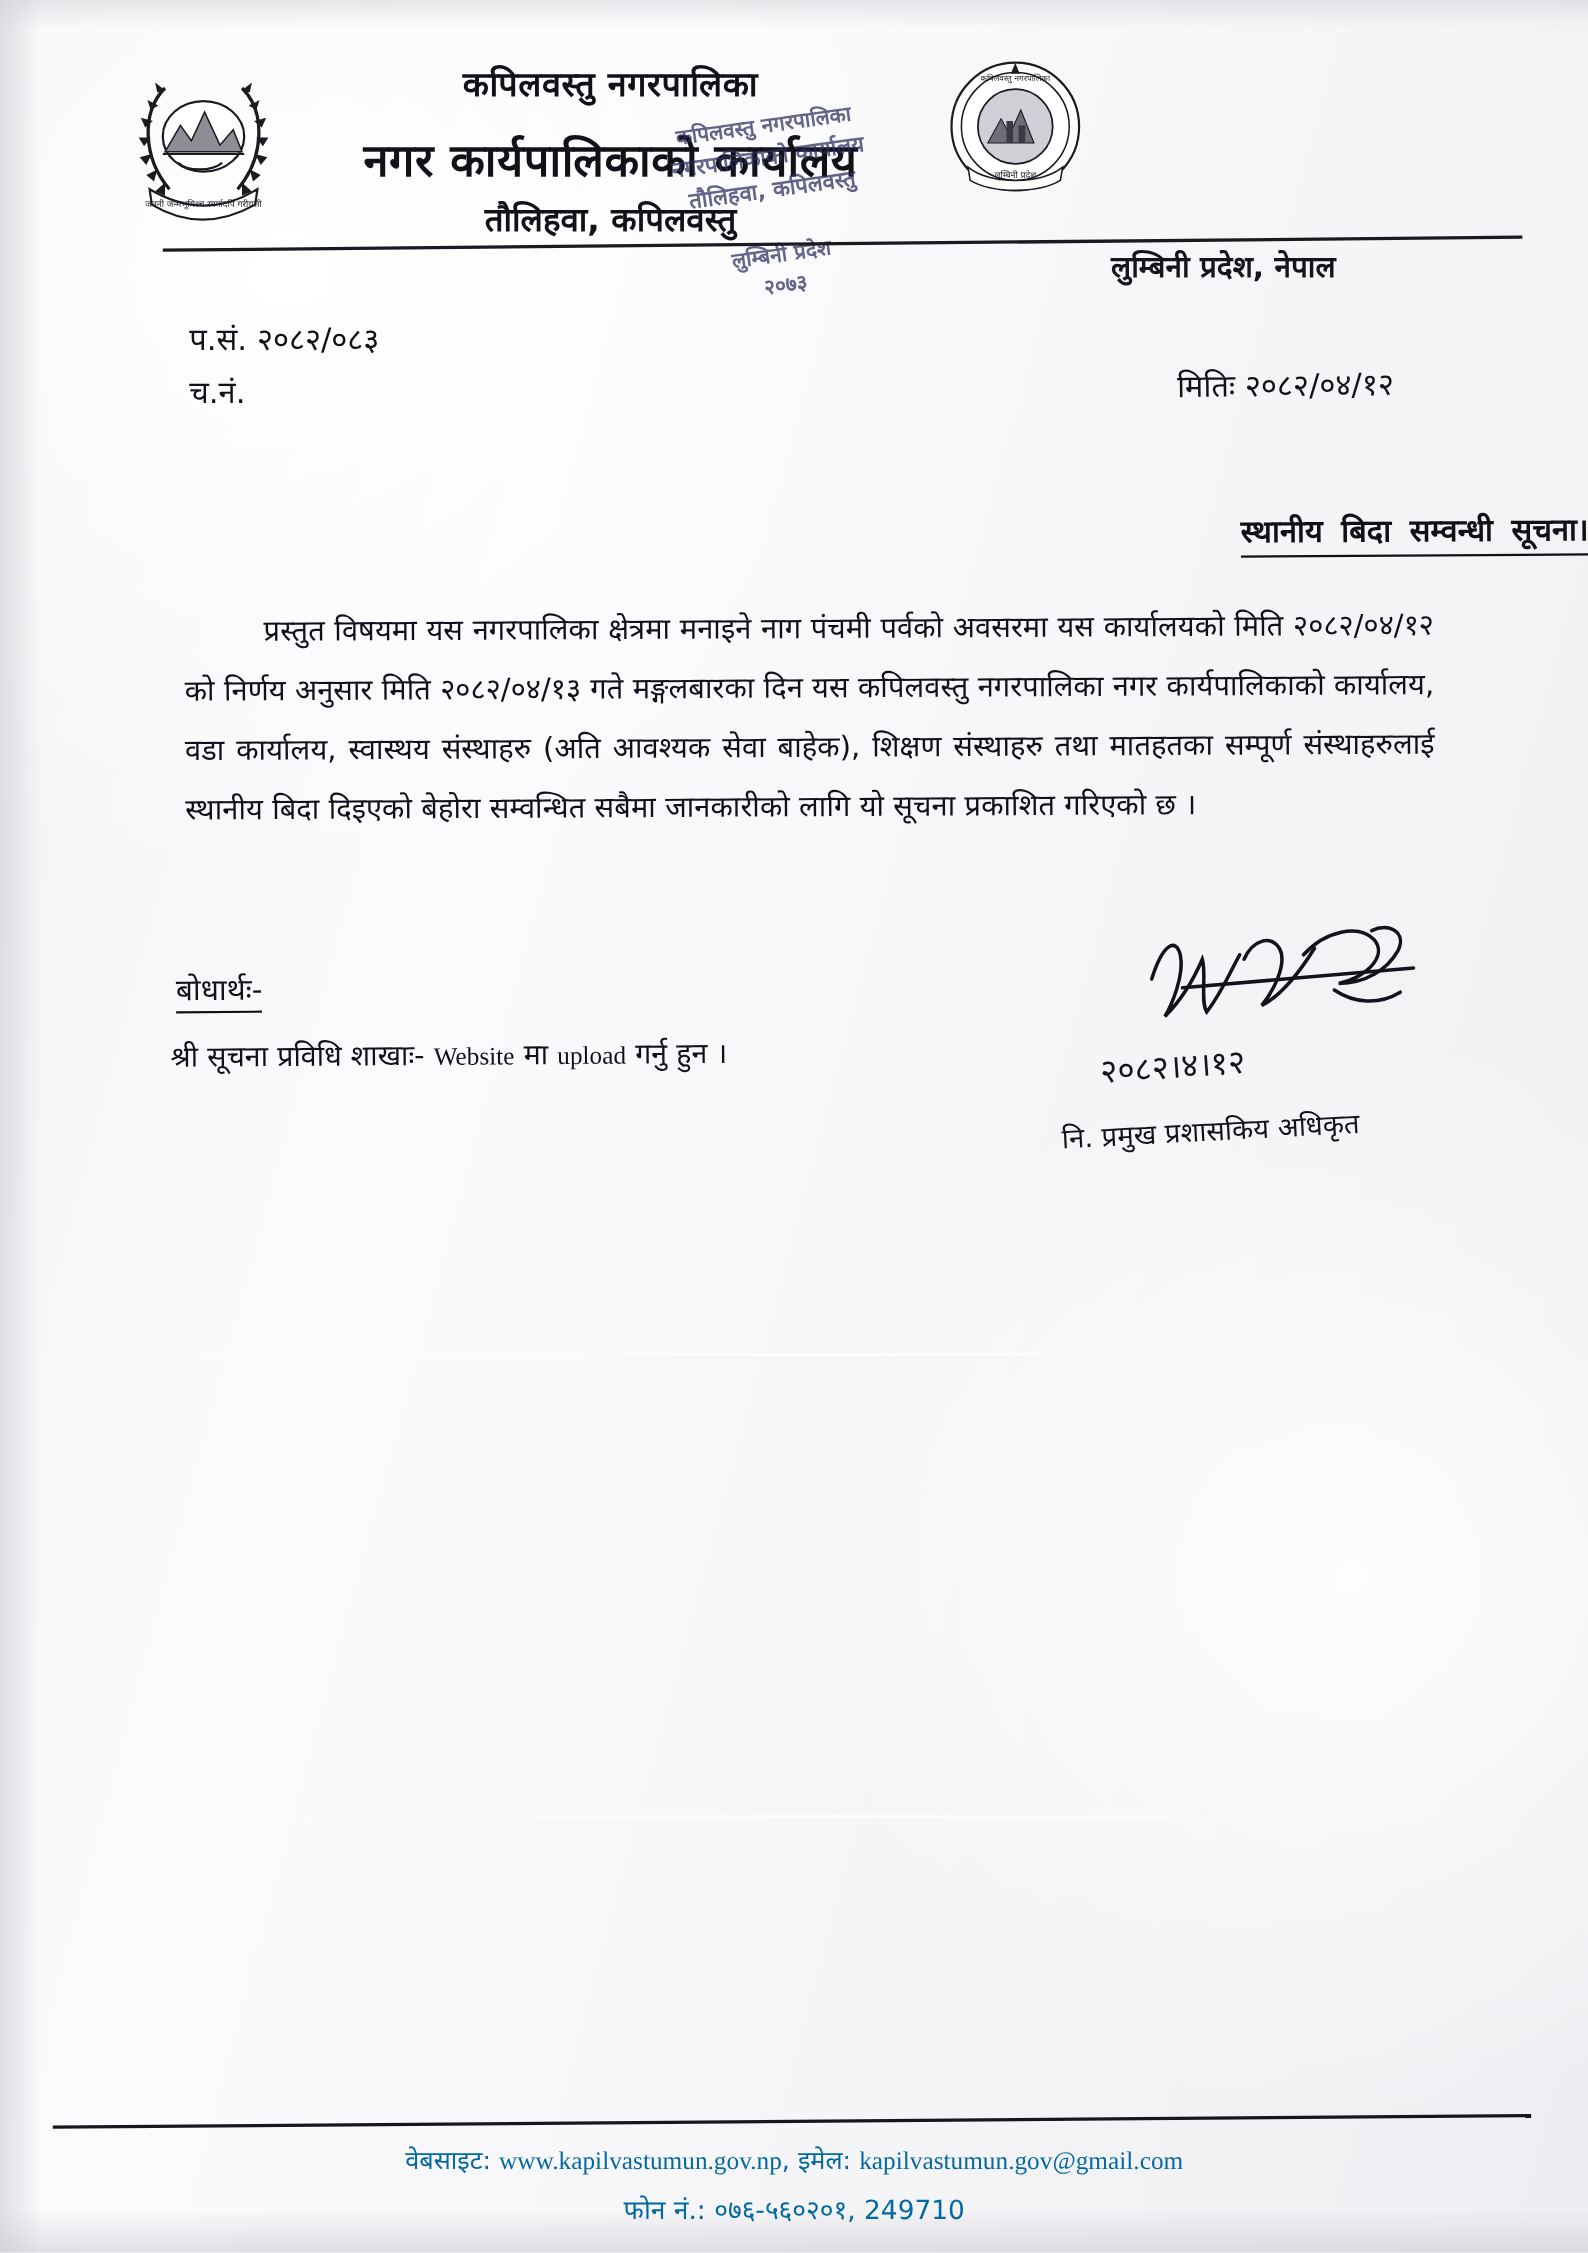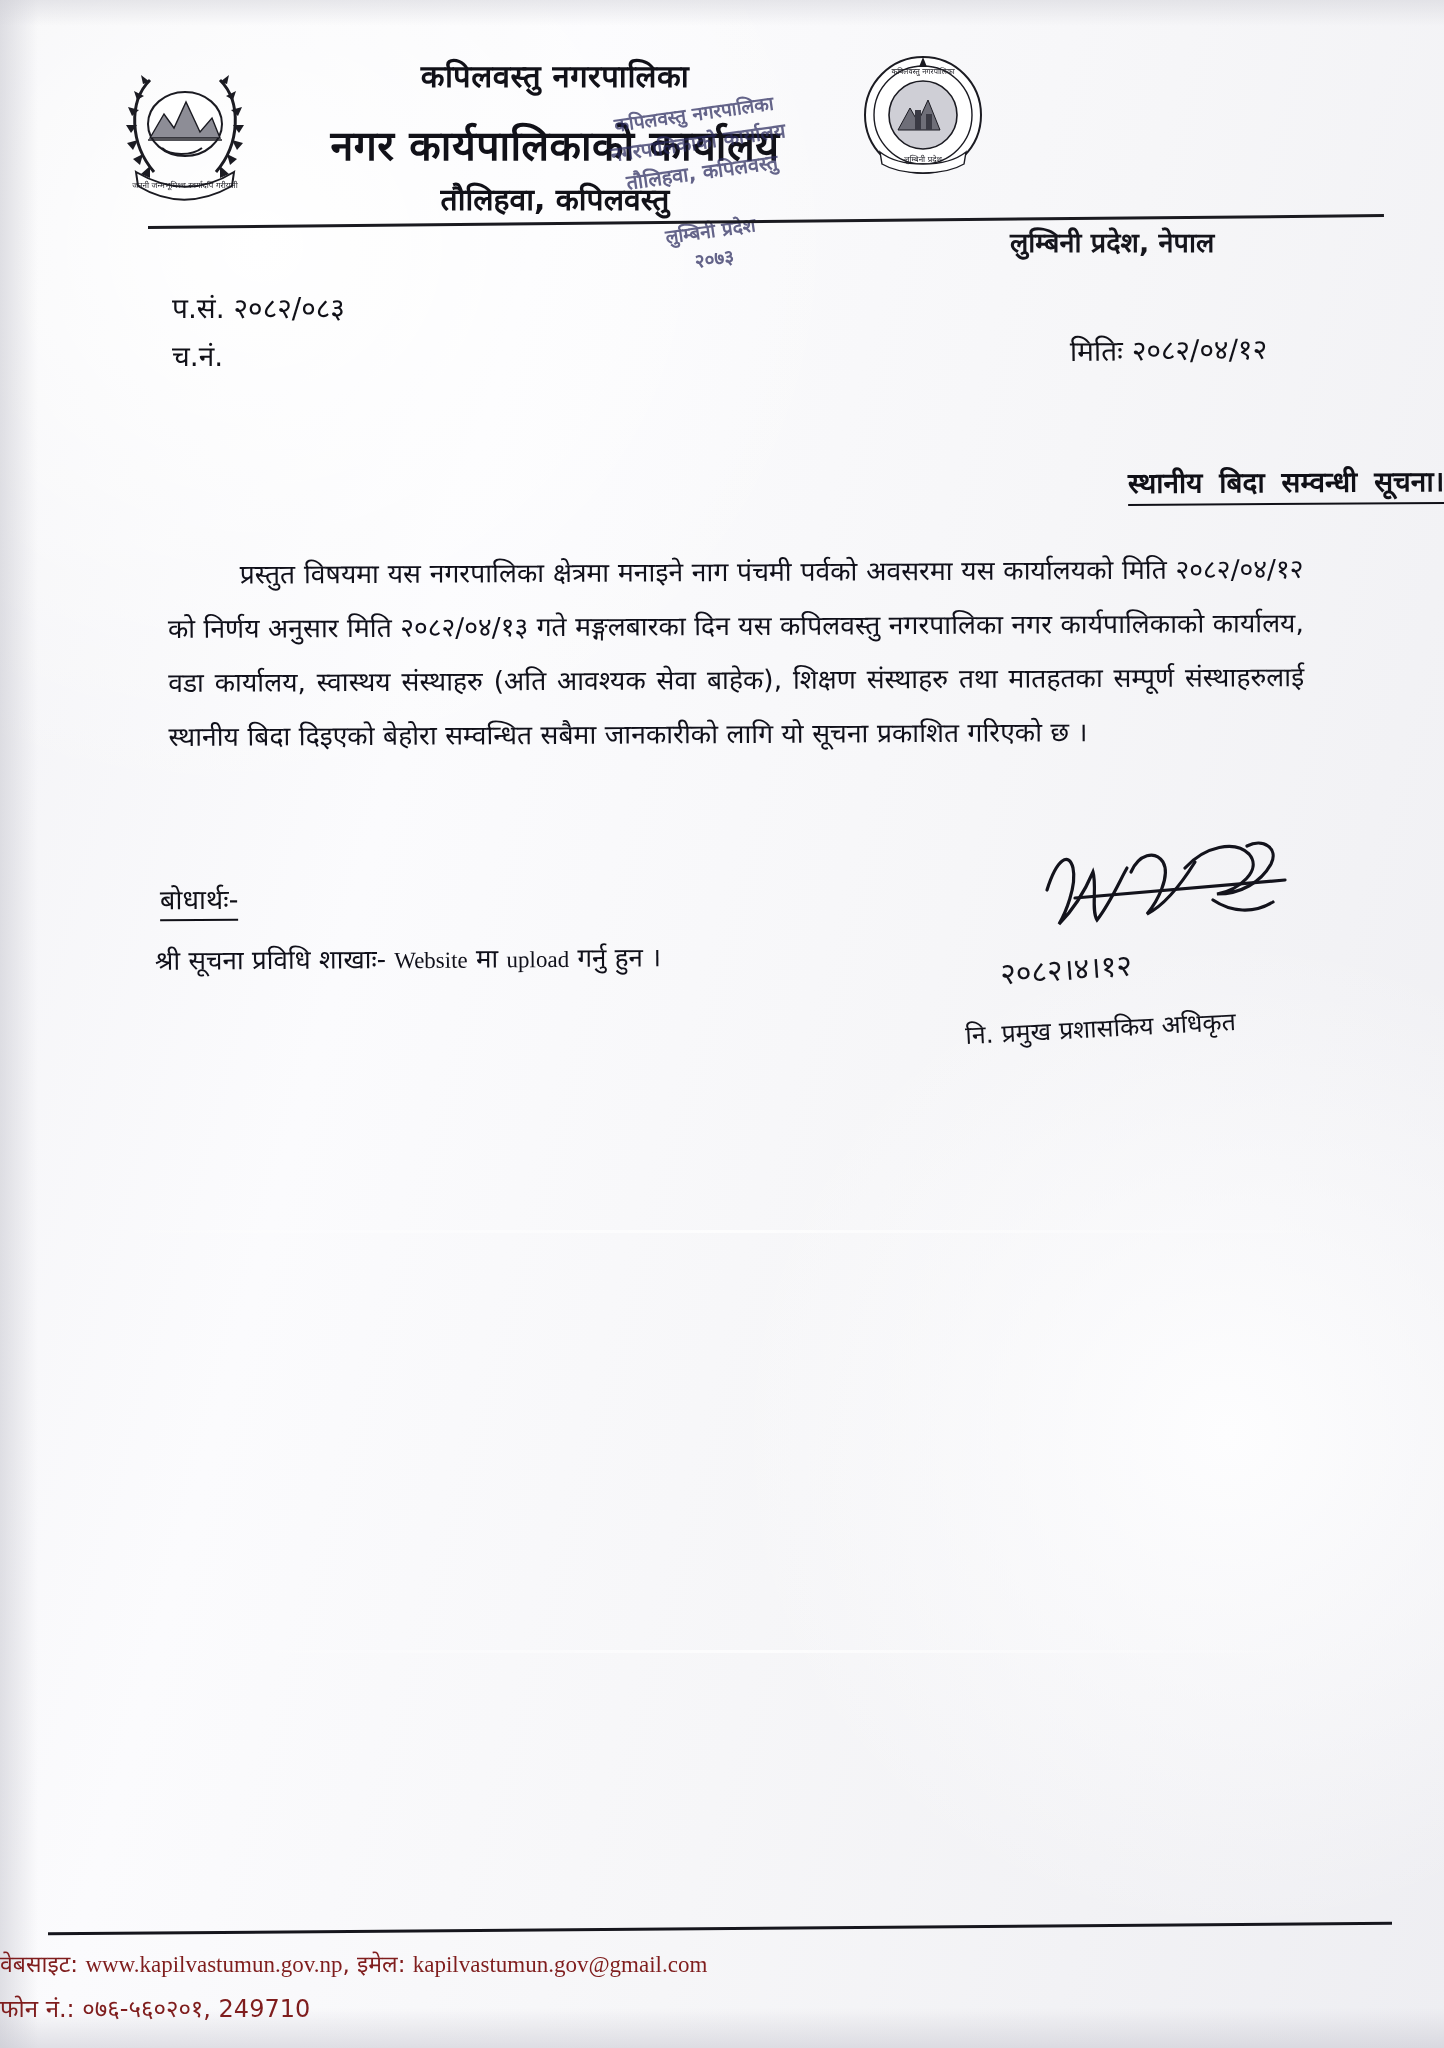--- a/index.html
+++ b/index.html
@@ -254,21 +254,22 @@
     left: 48px;
     right: 52px;
     bottom: 118px;
     border-top: 3px solid #16161d;
     transform: rotate(-0.45deg);
   }
   .footer {
     position: absolute;
     left: 0; right: 0;
     bottom: 24px;
-    color: #7f1d1d;
+    text-align: center;
+    color: #0369a1;
   }
   .footer-line1 {
     font-size: 23px;
     margin-bottom: 12px;
   }
   .footer-line1 .latin {
     font-family: "Liberation Serif", serif;
   }
   .footer-line2 {
     font-size: 24px;

